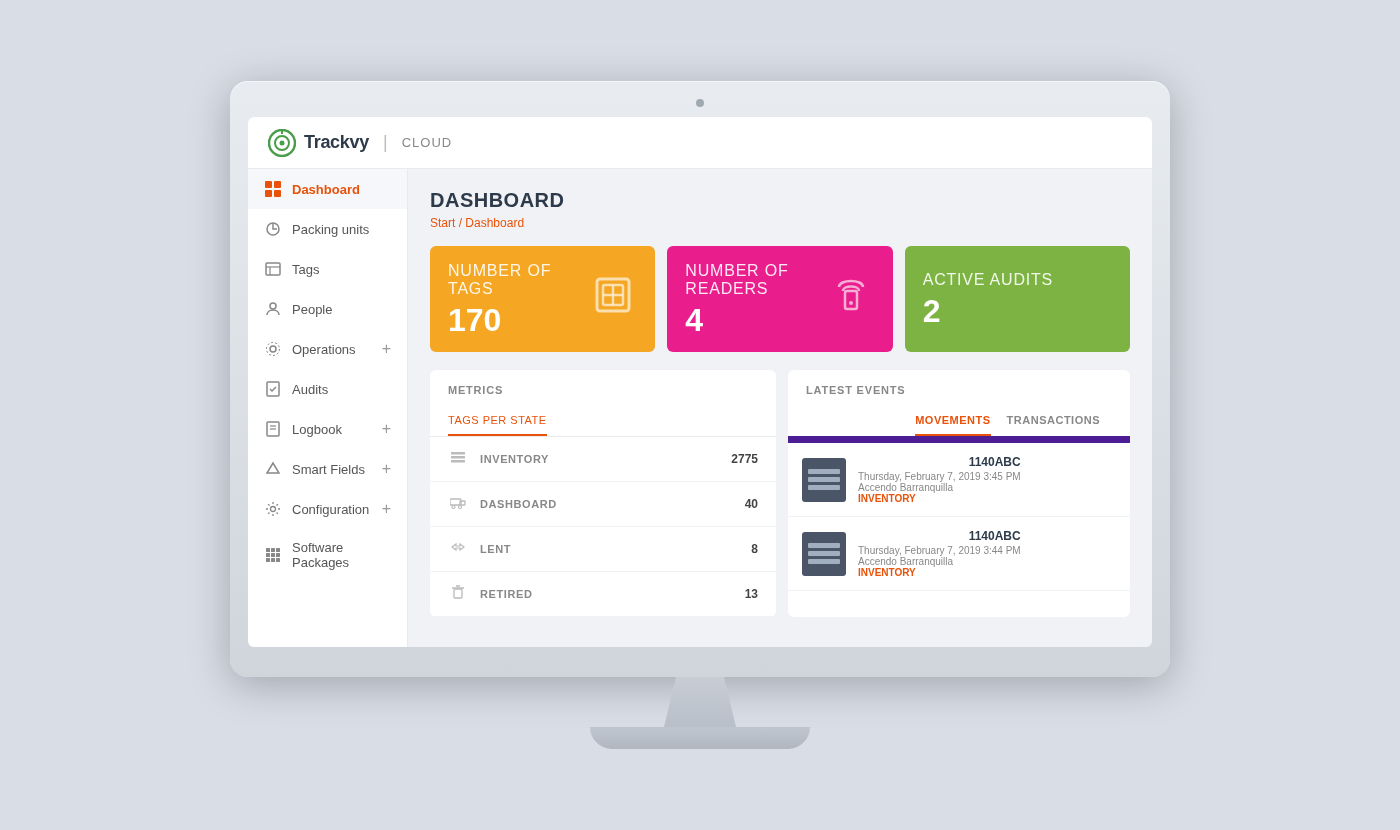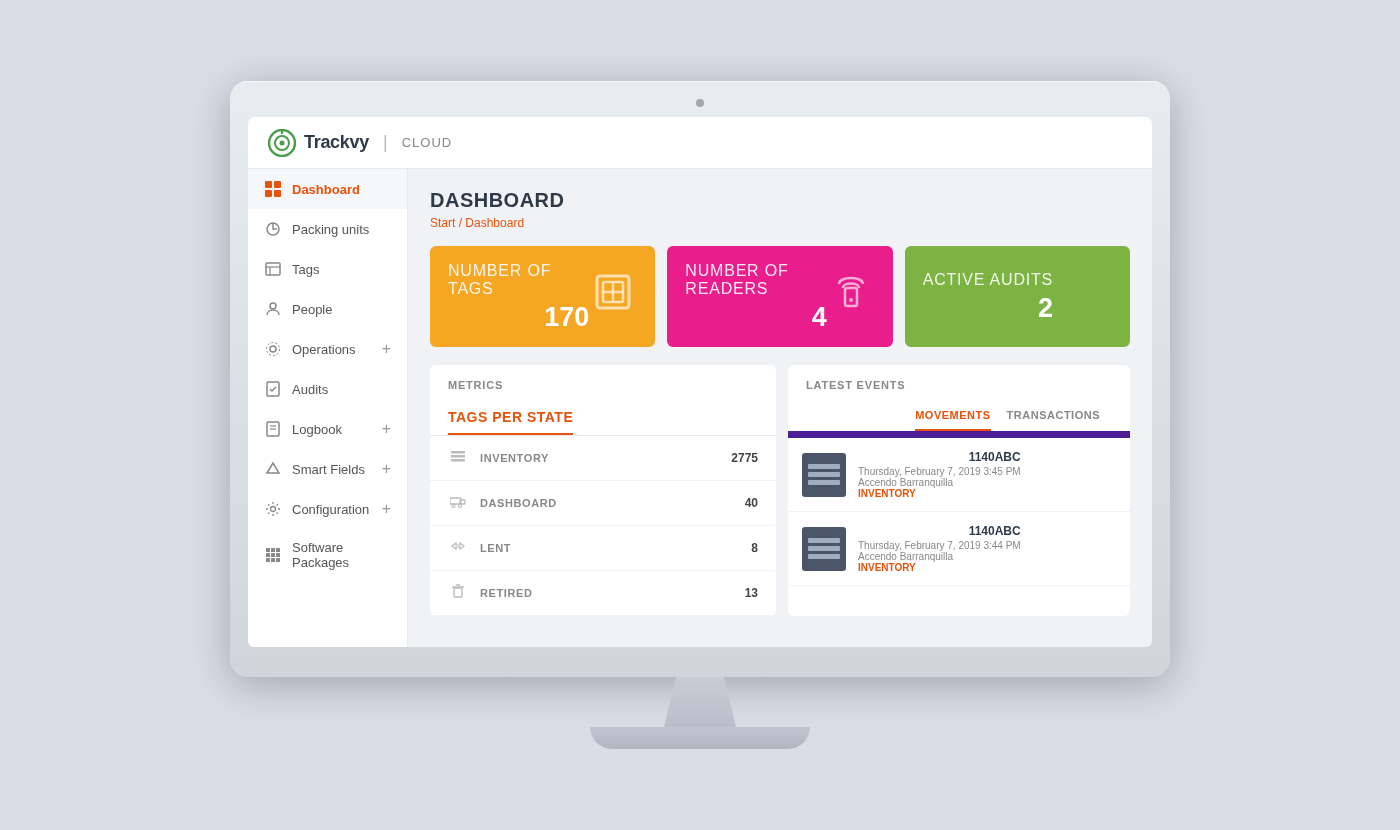--- a/index.html
+++ b/index.html
@@ -194,24 +194,23 @@
     .stat-info {}
     .stat-label {
       font-size: 16px;
       font-weight: 400;
       letter-spacing: 0.8px;
       opacity: 0.9;
       margin-bottom: 6px;
       text-transform: uppercase;
     }
     .stat-value {
-      font-size: 27px;
+      font-size: 32px;
       font-weight: 700;
       line-height: 1;
-      text-align: right;
     }
 
     .stat-icon {
       font-size: 36px;
       opacity: 0.8;
     }
 
     
     .bottom-panels {
       display: flex;
@@ -243,22 +242,22 @@
     }
 
     .panel-tabs {
       display: flex;
       border-bottom: 1px solid #e8eaed;
       padding: 0 18px;
       margin-top: 10px;
     }
 
     .panel-tab {
-      font-size: 14px;
-      font-weight: 700;
+      font-size: 11px;
+      font-weight: 400;
       padding: 8px 0;
       margin-right: 20px;
       cursor: pointer;
       color: #888;
       border-bottom: 2px solid transparent;
       text-transform: uppercase;
       letter-spacing: 0.5px;
       text-align: center;
     }
 

